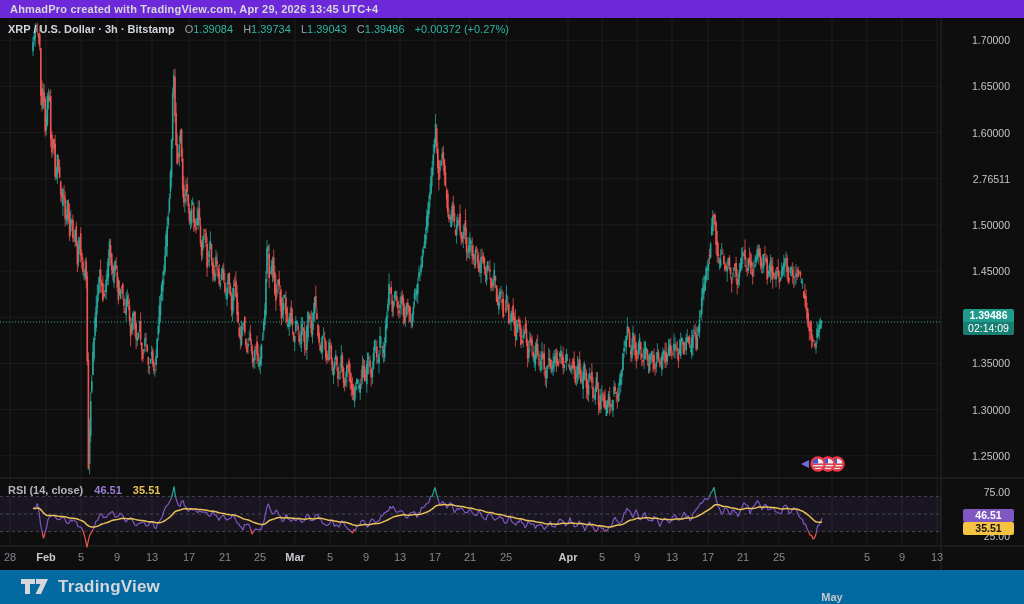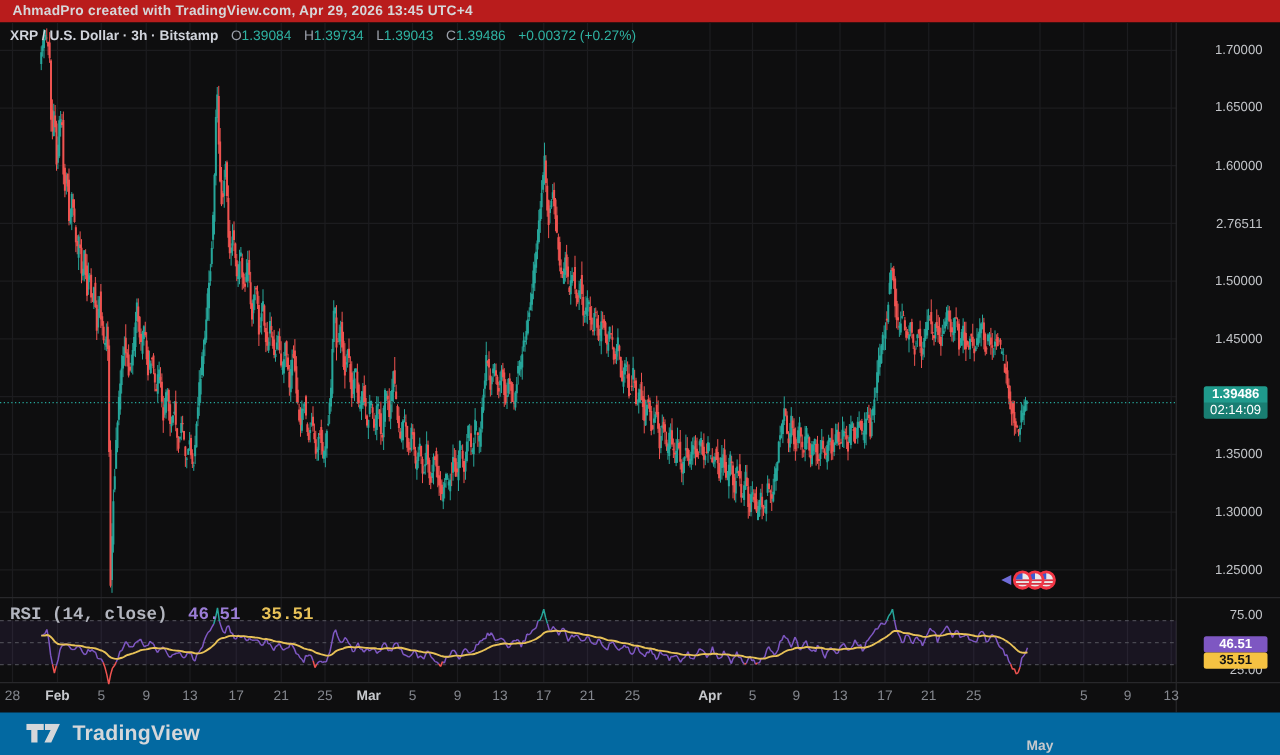--- a/index.html
+++ b/index.html
@@ -1,32 +1,32 @@
 <!DOCTYPE html>
 <html><head>
 <meta charset="utf-8">
 <style>
   html,body{margin:0;padding:0;background:#0e0e0e;}
   *{box-sizing:border-box;}
   .stage{position:relative;width:1024px;height:604px;overflow:hidden;
          font-family:"Liberation Sans",sans-serif;background:#0e0e0f;}
   
-  .header-bar{position:absolute;left:0;top:0;width:1024px;height:18px;background:#b91c1c;
+  .header-bar{position:absolute;left:0;top:0;width:1024px;height:18px;background:#6d28d9;
               display:flex;align-items:center;padding-left:10px;}
   .attribution{font-size:11px;font-weight:bold;color:#d6d7d9;letter-spacing:.2px;white-space:nowrap;}
   
   .chart-area{position:absolute;left:0;top:18px;width:1024px;height:552px;background:#0e0e0f;padding-left:8px;}
   #chart-svg{position:absolute;left:0;top:0;}
   
   .legend-row{position:absolute;left:8px;top:5px;font-size:11px;white-space:nowrap;z-index:5;}
   .legend-title{color:#d1d4dc;font-weight:bold;}
   .ohlc-label{color:#9ba0aa;margin-left:7px;}
   .ohlc-value{color:#2fb3a3;}
   .legend-change{color:#2fb3a3;margin-left:7px;}
-  .rsi-legend-row{position:absolute;left:8px;top:466px;font-size:14px;white-space:nowrap;z-index:5;font-family:Liberation Mono, monospace;}
+  .rsi-legend-row{position:absolute;left:8px;top:466px;font-size:11px;white-space:nowrap;z-index:5;}
   .rsi-title{color:#b2b5be;font-weight:bold;}
   .rsi-val{color:#9b7dd6;margin-left:8px;font-weight:bold;}
   .rsi-ma-val{color:#e8c258;margin-left:8px;font-weight:bold;}
   
   .price-lbl{position:absolute;right:14px;font-size:10.5px;color:#c2c4c8;z-index:2;line-height:12px;}
   .rsi-lbl{position:absolute;right:14px;font-size:10.5px;color:#c2c4c8;z-index:2;line-height:12px;}
   .time-lbl{position:absolute;top:533px;font-size:11px;color:#84878e;transform:translateX(-50%);z-index:2;}
   .time-lbl.month{color:#c6c8cc;font-weight:bold;}
   
   .badge{position:absolute;left:963px;width:51px;text-align:center;z-index:6;border-radius:2px;}

